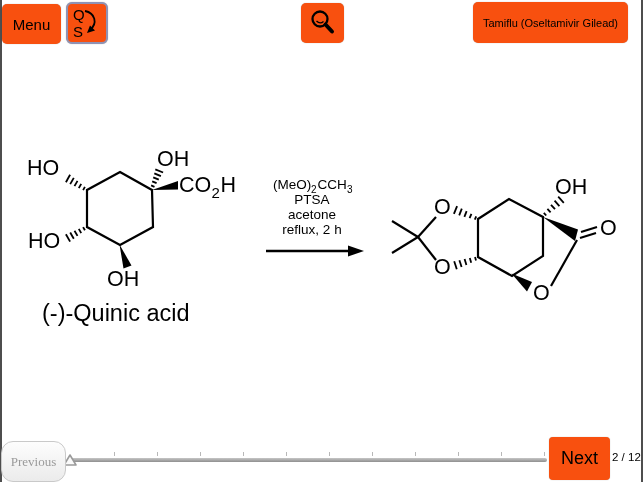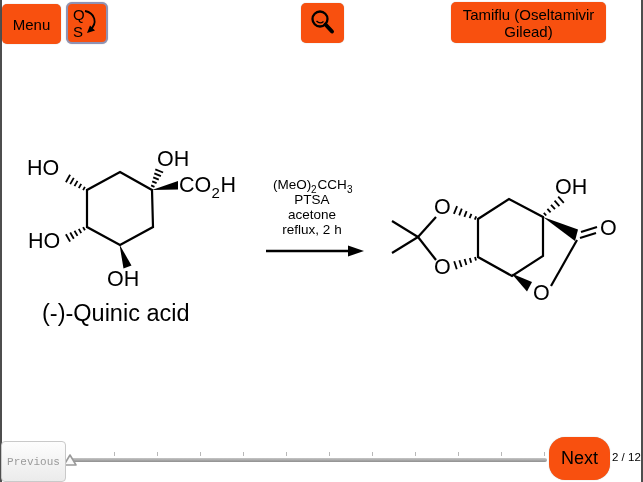--- a/index.html
+++ b/index.html
@@ -13,46 +13,46 @@
 
   .obtn{
     position:absolute;background:#f8500f;border:none;border-radius:5px;
     color:#000;display:flex;align-items:center;justify-content:center;
     font-family:"Liberation Sans",sans-serif;cursor:pointer;z-index:3;padding:0;
     box-shadow:0 0 1px rgba(0,0,0,.35);
   }
   .btn-menu{left:2px;top:4px;width:59px;height:40px;font-size:15px;}
   .btn-qs{left:66px;top:2px;width:42px;height:42px;border:2.5px solid #8f92b4;border-radius:6px;box-sizing:border-box;}
   .btn-search{left:301px;top:3px;width:43px;height:40px;}
-  .btn-title{left:451px;top:2px;width:155px;height:41px;font-size:15px;}
+  .btn-title{left:473px;top:2px;width:155px;height:41px;font-size:11px;}
 
   .scheme-svg{position:absolute;left:0;top:0;z-index:1;pointer-events:none;}
   .scheme-svg text{fill:#000;font-family:"Liberation Sans",sans-serif;}
   .bond{stroke:#000;stroke-width:2.2;fill:none;}
   .hash{stroke:#000;stroke-width:1.8;}
   .wedge{fill:#000;stroke:none;}
   .atom{font-size:21.5px;}
   .sub{font-size:15px;}
   .cond{font-size:13.5px;}
   .csub{font-size:10px;}
   .caption{font-size:23.5px;}
 
   .btn-prev{
     position:absolute;left:1px;top:441px;width:65px;height:41px;z-index:3;
-    background:linear-gradient(#fdfdfd,#ebebeb);border:1px solid #c9c9c9;border-radius:4px;
-    color:#9a9a9a;font-size:11px;font-family:Liberation Mono, monospace;
+    background:linear-gradient(#fdfdfd,#ebebeb);border:1px solid #c9c9c9;border-radius:12px;
+    color:#9a9a9a;font-size:13px;font-family:Liberation Serif, serif;
     display:flex;align-items:center;justify-content:center;cursor:default;
   }
   .slider{position:absolute;left:68px;top:446px;width:480px;height:28px;z-index:2;}
   .slider-ticks{position:absolute;left:46px;top:6px;width:434px;height:4px;
     background:repeating-linear-gradient(90deg,#b8b8b8 0 1px,transparent 1px 43px);}
   .slider-track{position:absolute;left:2px;top:12px;width:477px;height:4px;border-radius:2px;
     background:linear-gradient(#c6c6c6,#8f8f8f);}
   .slider-thumb{position:absolute;left:-6px;top:6px;width:16px;height:16px;}
-  .btn-next{left:549px;top:437px;width:61px;height:43px;font-size:18px;border-radius:16px;}
+  .btn-next{left:549px;top:437px;width:61px;height:43px;font-size:18px;border-radius:4px;}
   .page-num{position:absolute;left:612px;top:451px;font-size:11.5px;z-index:3;white-space:nowrap;}
 </style>
 </head>
 <body>
 
 <div class="edge left"></div>
 <div class="edge right"></div>
 
 <button class="obtn btn-menu">
   <span>Menu</span>

